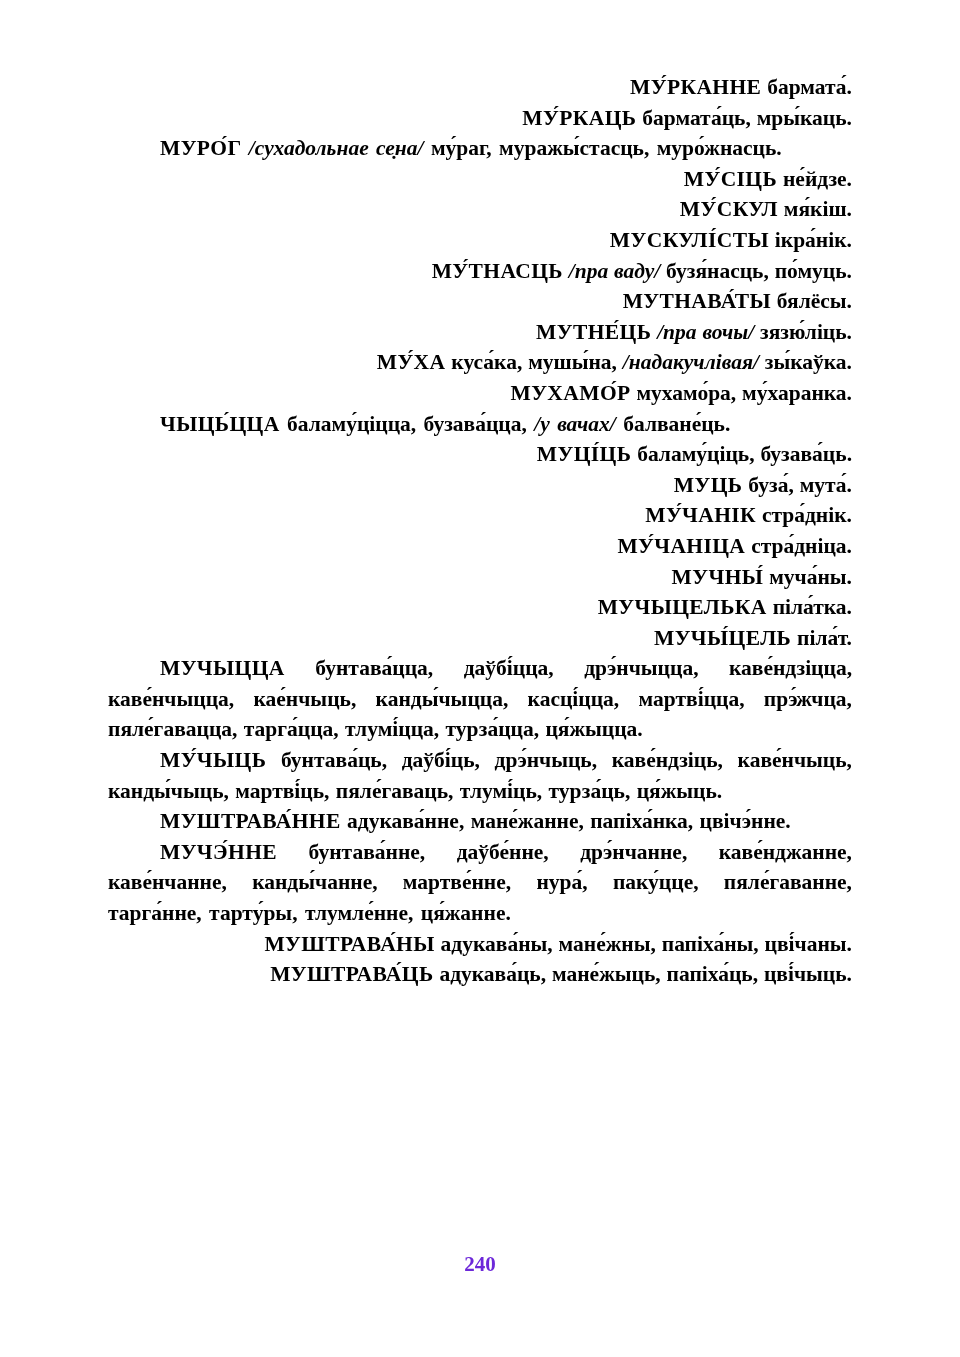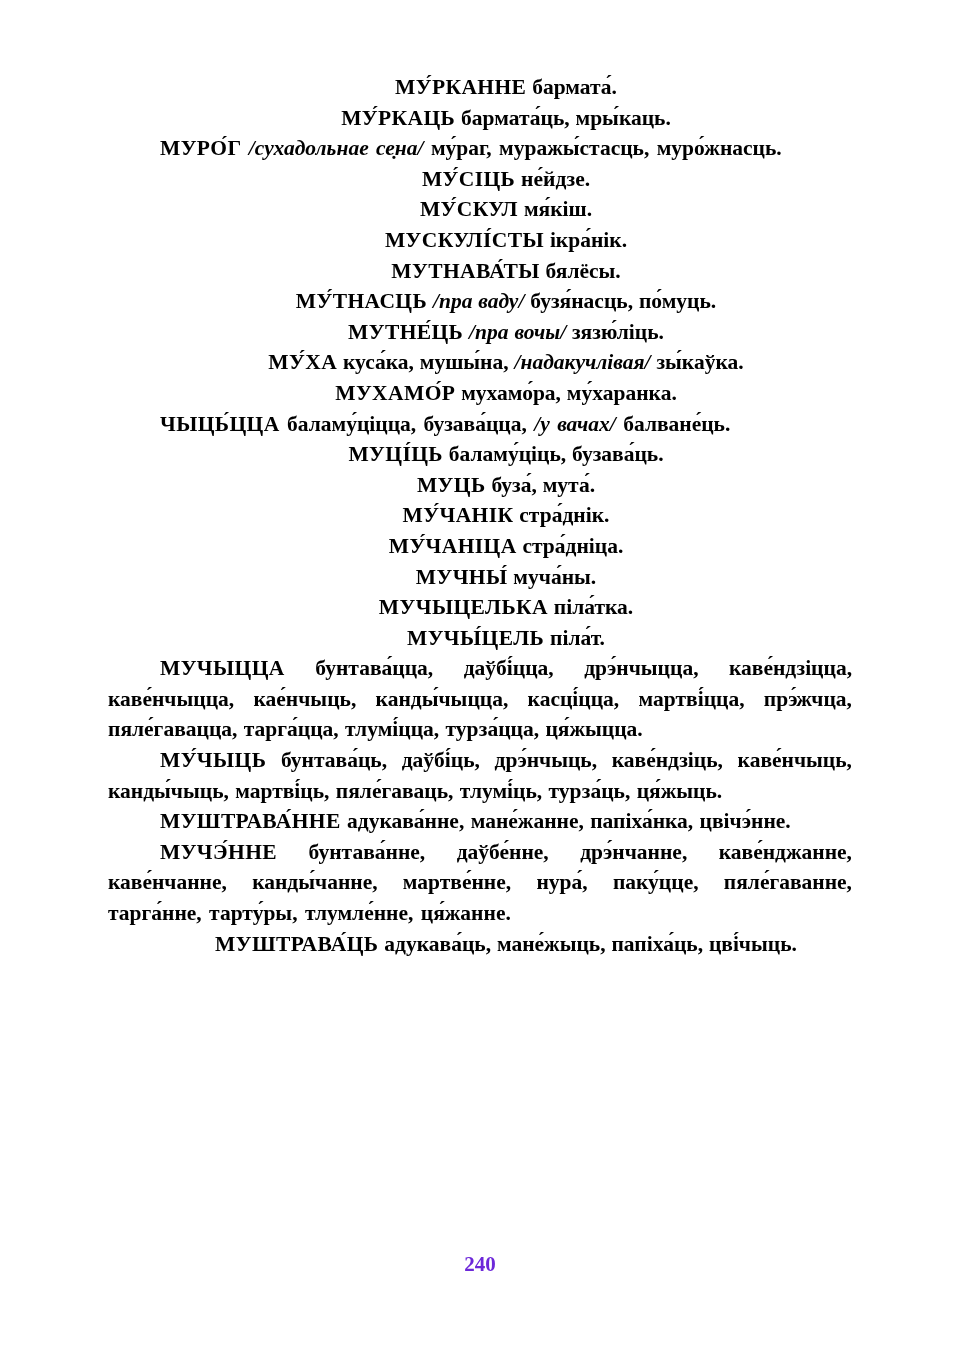--- a/index.html
+++ b/index.html
@@ -40,21 +40,21 @@
     text-indent: 52px;
     text-align: justify;
     text-justify: inter-word;
     letter-spacing: 0px;
     word-spacing: 0.5px;
     color: #000;
   }
 
   
   .entry.single {
-    text-align: center;
+    text-align: right;
   }
 
   
   .hw {
     font-weight: 700;
     letter-spacing: 0.4px;
   }
 
   
   .gl {
@@ -114,25 +114,25 @@
 
     <p class="entry single">
       <span class="hw">МУ́СКУЛ</span><span> </span><span class="gl">мя́кіш.</span>
     </p>
 
     <p class="entry single">
       <span class="hw">МУСКУЛІ́СТЫ</span><span> </span><span class="gl">ікра́нік.</span>
     </p>
 
     <p class="entry single">
+      <span class="hw">МУ́ТНАСЦЬ</span><span> </span><span class="note">/пра ваду/</span><span> </span><span class="gl">бузя́насць, по́муць.</span>
+    </p>
+
+    <p class="entry single">
       <span class="hw">МУТНАВА́ТЫ</span><span> </span><span class="gl">бялёсы.</span>
-    </p>
-
-    <p class="entry single">
-      <span class="hw">МУ́ТНАСЦЬ</span><span> </span><span class="note">/пра ваду/</span><span> </span><span class="gl">бузя́насць, по́муць.</span>
     </p>
 
     <p class="entry single">
       <span class="hw">МУТНЕ́ЦЬ</span><span> </span><span class="note">/пра вочы/</span><span> </span><span class="gl">зязю́ліць.</span>
     </p>
 
 
     <p class="entry single">
       <span class="hw">МУ́ХА</span><span> </span><span class="gl">куса́ка, мушы́на,</span><span> </span><span class="note">/надакучлівая/</span><span> </span><span class="gl">зы́каўка.</span>
     </p>
@@ -182,20 +182,23 @@
     </p>
 
     <p class="entry wide2">
       <span class="hw">МУШТРАВА́ННЕ</span><span> </span><span class="gl">адукава́нне, мане́жанне, папіха́нка, цвічэ́нне.</span>
     </p>
 
     <p class="entry wide">
       <span class="hw">МУЧЭ́ННЕ</span><span> </span><span class="gl">бунтава́нне, даўбе́нне, дрэ́нчанне, каве́нджанне, каве́нчанне, канды́чанне, мартве́нне, нура́, паку́цце, пяле́гаванне, тарга́нне, тарту́ры, тлумле́нне, ця́жанне.</span>
     </p>
 
+    <p class="entry single">
+      <span class="hw">МУШТРАВА́НЫ</span><span> </span><span class="gl">адукава́ны, мане́жны, папіха́ны, цві́чаны.</span>
+    </p>
 
     <p class="entry single">
       <span class="hw">МУШТРАВА́ЦЬ</span><span> </span><span class="gl">адукава́ць, мане́жыць, папіха́ць, цві́чыць.</span>
     </p>
 
   </div>
 
   <div id="folio">240</div>
 
 </div>

